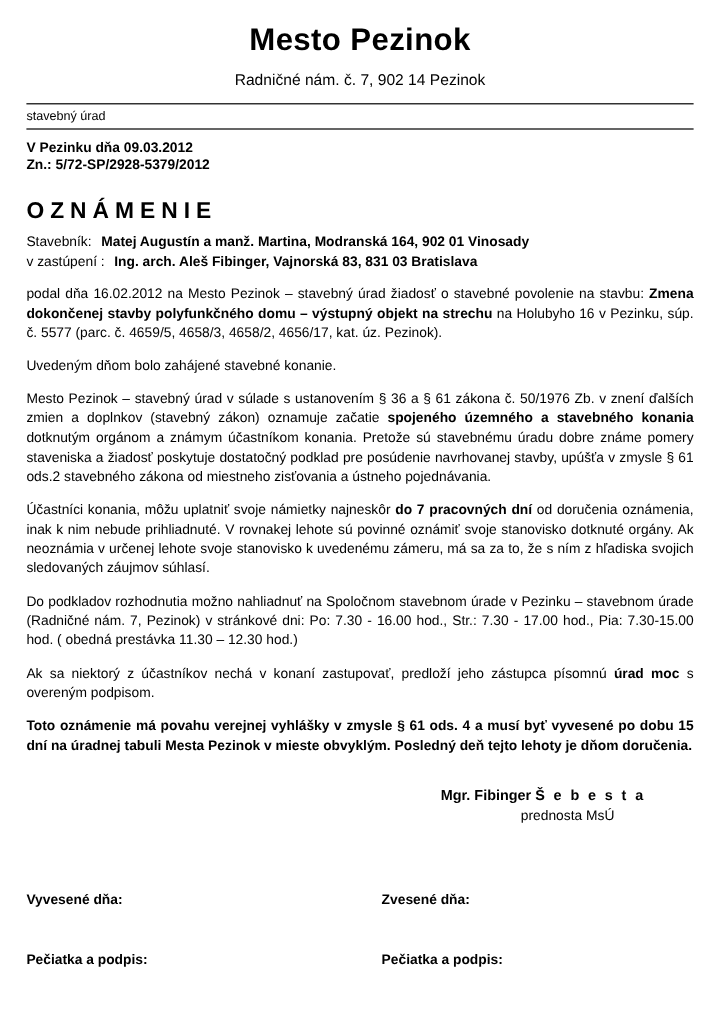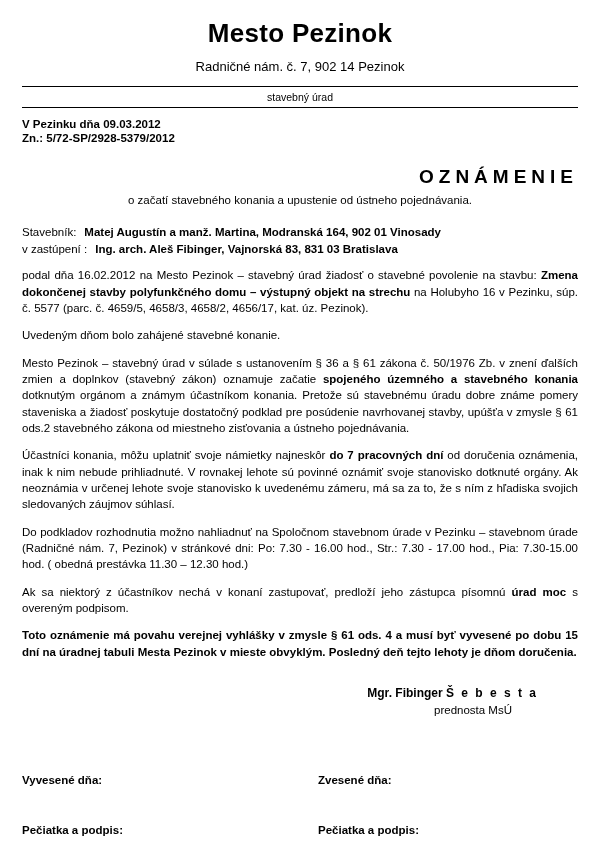--- a/index.html
+++ b/index.html
@@ -32,39 +32,39 @@
     text-align: center;
     font-size: 13px;
     margin: 0 0 12px 0;
   }
   .hr-top {
     border: none;
     border-top: 1px solid #000;
     margin: 0 0 4px 0;
   }
   .doc-office {
-    text-align: center;
+    text-align: left;
     font-size: 10.5px;
     margin: 0 0 4px 0;
   }
   .hr-second {
     border: none;
     border-top: 1px solid #000;
     margin: 2px 0 10px 0;
   }
   .meta-line {
     font-size: 11.5px;
     margin: 0 0 2px 0;
   }
   .meta-block {
     margin-bottom: 22px;
     font-weight: bold;
   }
   .notice-title {
-    text-align: right;
+    text-align: left;
     font-size: 19px;
     font-weight: bold;
     letter-spacing: 5px;
     margin: 10px 0 6px 0;
   }
   .notice-sub {
     text-align: center;
     font-size: 11.5px;
     margin: 0 0 18px 0;
   }
@@ -123,21 +123,20 @@
   <hr class="hr-top">
   <div class="doc-office">stavebný úrad</div>
   <hr class="hr-second">
 
   <div class="meta-block">
     <div class="meta-line">V Pezinku dňa 09.03.2012</div>
     <div class="meta-line">Zn.: 5/72-SP/2928-5379/2012</div>
   </div>
 
   <div class="notice-title">OZNÁMENIE</div>
-  <div class="notice-sub">o začatí stavebného konania a upustenie od ústneho pojednávania.</div>
 
   <div class="builder-block">
     <span>Stavebník:</span><span class="indent-gap"></span><span class="b">Matej Augustín a manž. Martina, Modranská 164, 902 01 Vinosady</span><br>
     <span>v zastúpení :</span><span class="indent-gap"></span><span class="b">Ing. arch. Aleš Fibinger, Vajnorská 83, 831 03 Bratislava</span>
   </div>
 
   <p class="body-par"><span>podal dňa 16.02.2012 na Mesto Pezinok – stavebný úrad žiadosť o stavebné povolenie na stavbu:</span> <span class="b">Zmena dokončenej stavby polyfunkčného domu – výstupný objekt na strechu</span><span> na Holubyho 16 v Pezinku, súp. č. 5577  (parc. č. 4659/5, 4658/3, 4658/2, 4656/17, kat. úz. Pezinok).</span></p>
 
   <p class="body-par">Uvedeným dňom bolo zahájené stavebné konanie.</p>
 

